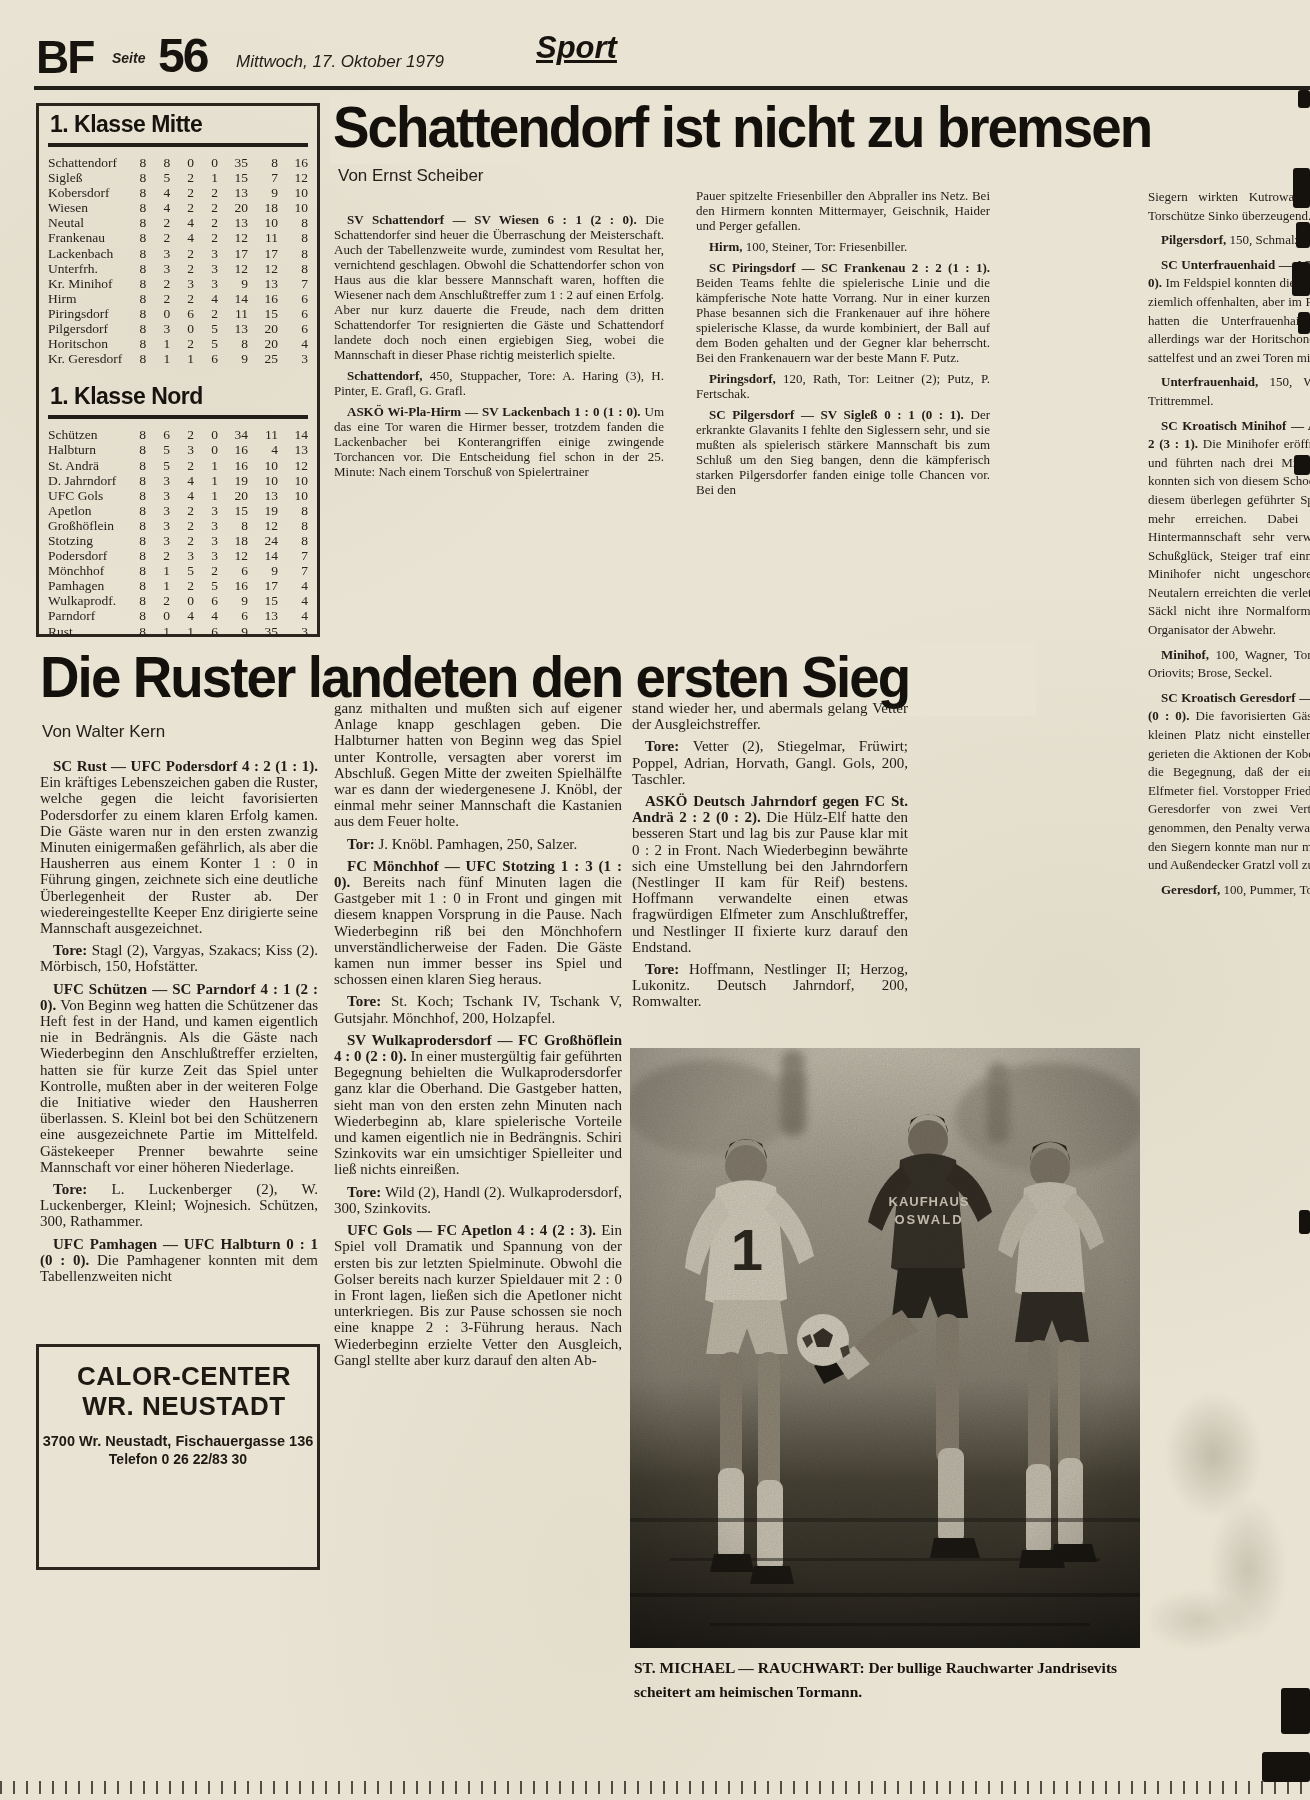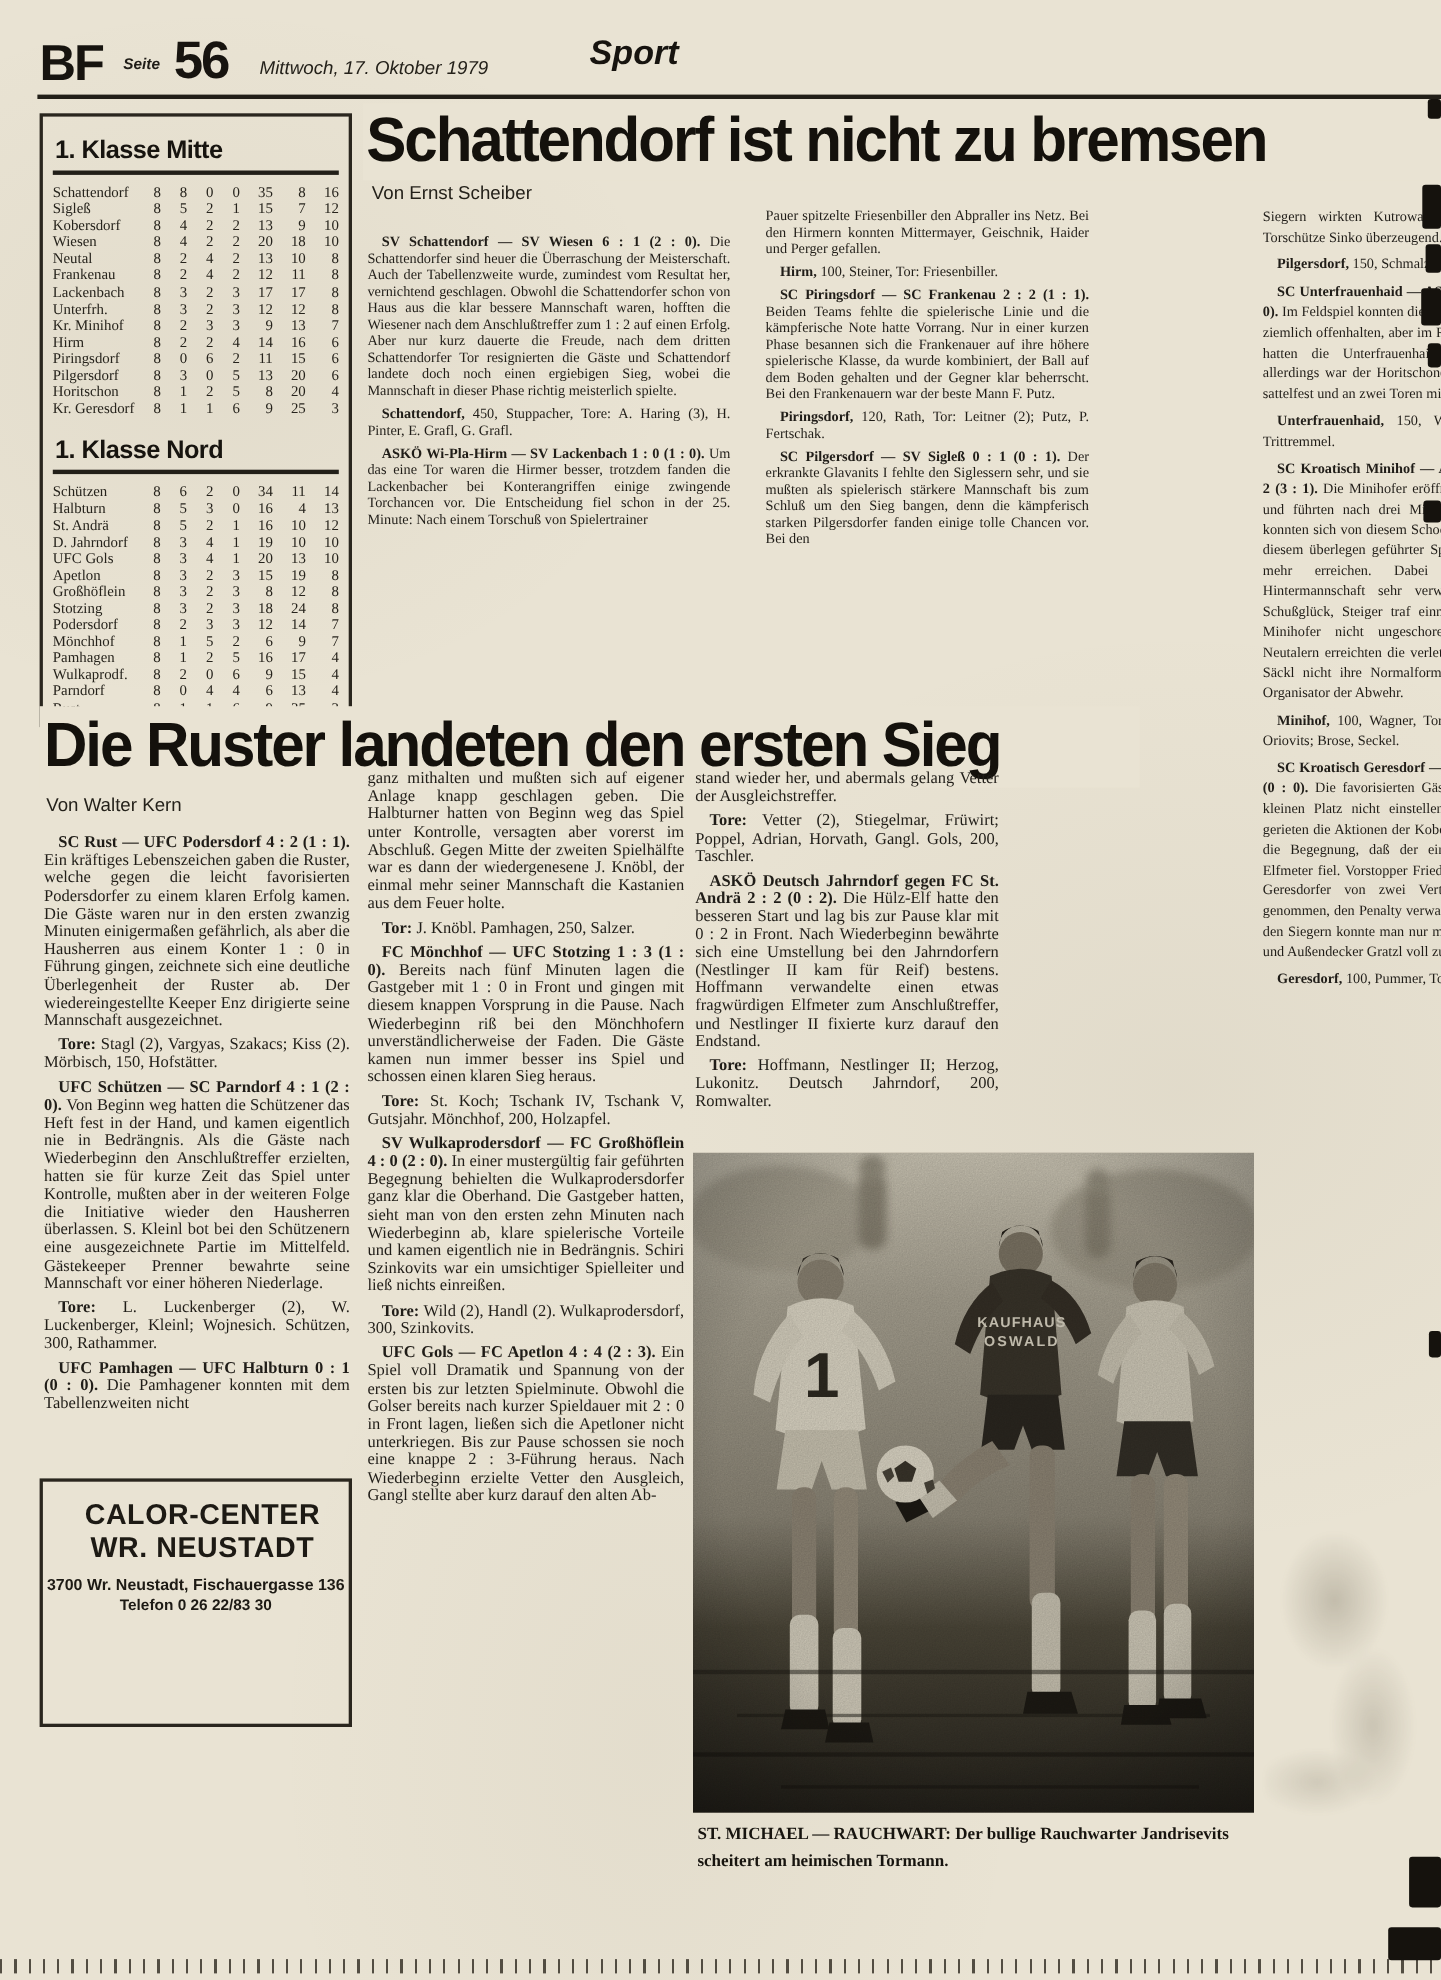--- a/index.html
+++ b/index.html
@@ -12,24 +12,24 @@
       radial-gradient(ellipse 340px 520px at 45% 88%, rgba(120,110,88,.05), transparent);
     color:#201d18;
     font-family:"Liberation Serif", serif;
   }
   
   .masthead{position:absolute;left:36px;top:28px;width:1274px;height:56px;}
   .brand{position:absolute;left:0;top:2px;font:900 46px "Liberation Sans",sans-serif;letter-spacing:-2px;color:#17140f;}
   .seite{position:absolute;left:76px;top:22px;font:italic bold 14px "Liberation Sans",sans-serif;}
   .pagenum{position:absolute;left:122px;top:0;font:900 48px "Liberation Sans",sans-serif;letter-spacing:-2px;color:#17140f;}
   .date{position:absolute;left:200px;top:24px;font:italic 17px "Liberation Sans",sans-serif;color:#24211a;}
-  .section{position:absolute;left:500px;top:2px;font:italic 900 31px "Liberation Sans",sans-serif;color:#17140f;}
+  .section{position:absolute;left:500px;top:2px;font:italic 900 31px "Liberation Sans",sans-serif;color:#17140f;text-decoration:underline;}
   .mastrule{position:absolute;left:34px;top:86px;width:1276px;height:4px;background:#221f18;}
   
-  .tablebox{position:absolute;left:36px;top:103px;width:260px;height:528px;border:3px solid #2a261e;padding:12px 9px;}
+  .tablebox{position:absolute;left:36px;top:103px;width:260px;height:528px;border:3px solid #2a261e;padding:0 9px;}
   .klasse{font:bold 23px "Liberation Sans",sans-serif;letter-spacing:-.5px;color:#17140f;
           border-bottom:4px solid #221f18;padding:3px 0 5px 2px;margin:2px 0 8px;}
   .klasse.k2{margin-top:14px;}
   table.stand{width:100%;border-collapse:collapse;font-size:13.5px;color:#26231c;}
   table.stand td{padding:0;line-height:15.1px;white-space:nowrap;}
   table.stand td.num{text-align:right;width:24px;}
   table.stand td.num.g{width:30px;}
   
   .bigline{position:absolute;font:900 57px "Liberation Sans",sans-serif;letter-spacing:-2px;
            color:#14110c;white-space:nowrap;transform:scaleX(.96);transform-origin:left;}

